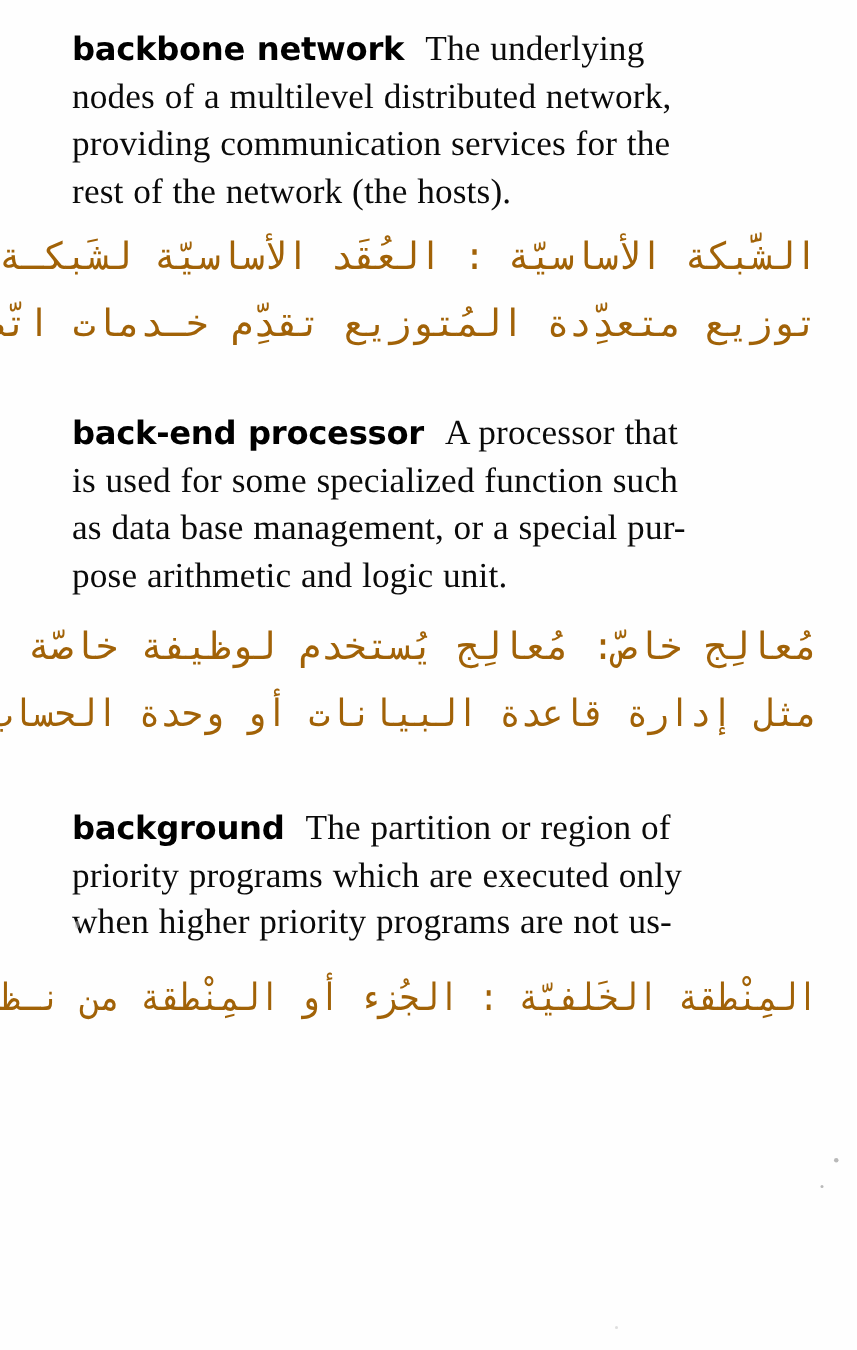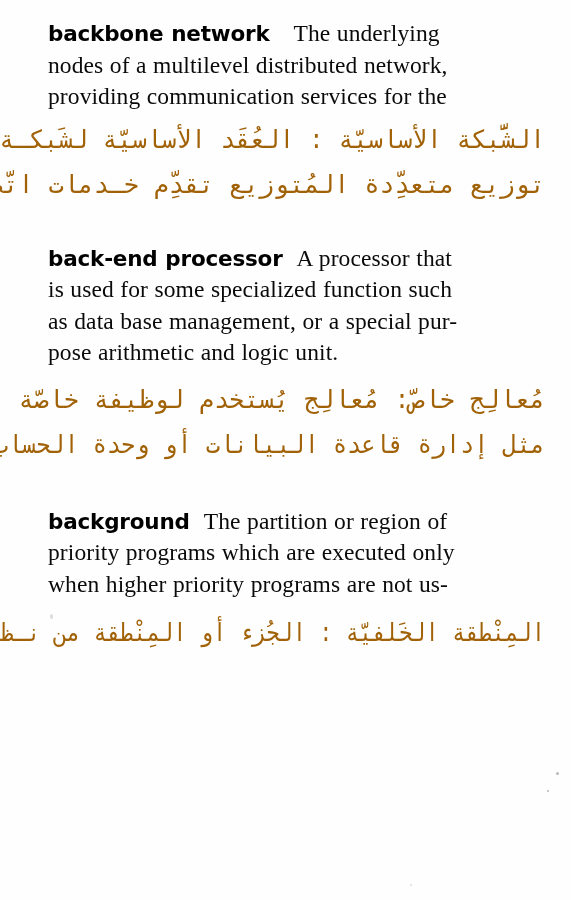--- a/index.html
+++ b/index.html
@@ -114,23 +114,24 @@
 </style>
 </head>
 <body>
 
 <div id="page">
 
   <div class="page-body">
 
     <div class="entry" id="entry-0">
       <div class="def-en">
-        <span class="ln"><span class="headword" style="margin-right: 24px;">backbone network</span><span>The underlying</span></span>
+        <span class="ln"><span class="headword" style="margin-right: 14px;">backbone network</span><span>The underlying</span></span>
         <span class="ln"><span>nodes of a multilevel distributed network,</span></span>
         <span class="ln"><span>providing communication services for the</span></span>
+        <span class="ln last"><span>rest of the network (the hosts).</span></span>
       </div>
       <div class="def-ar">
         <span class="ar-ln" style="display: block; transform-origin: right top; transform: scaleX(0.980276);"><span>الشَّبكة الأساسيّة : العُقَد الأساسيّة لشَبكـة خُطوط</span></span>
         <span class="ar-ln"><span>توزيع متعدِّدة المُتوزيع تقدِّم خـدمات اتّصالات</span></span>
       </div>
     </div>
 
     <div class="entry" id="entry-1">
       <div class="def-en">
         <span class="ln"><span class="headword" style="margin-right: 14px;">back-end processor</span><span>A processor that</span></span>

